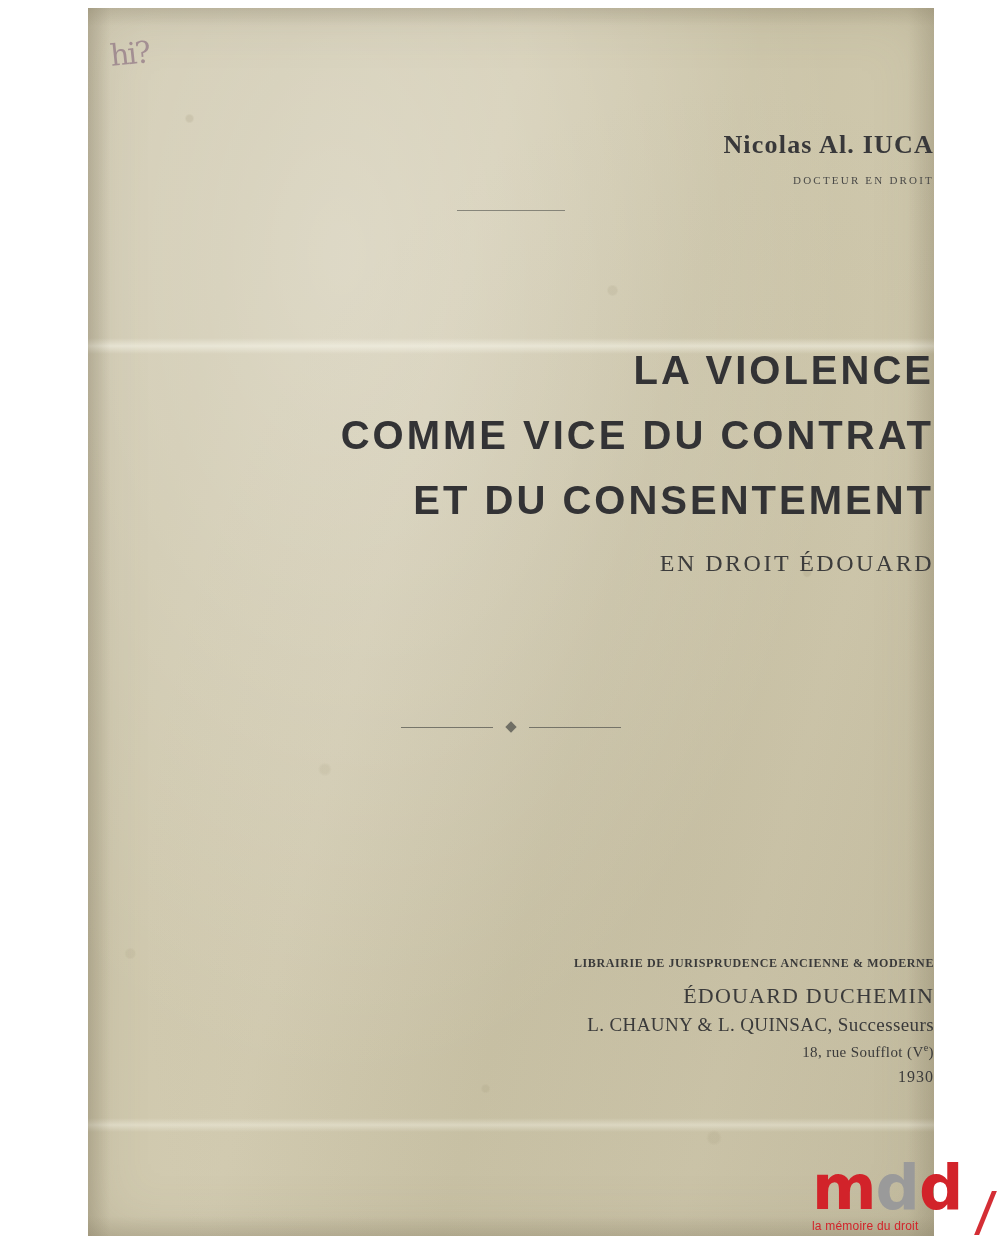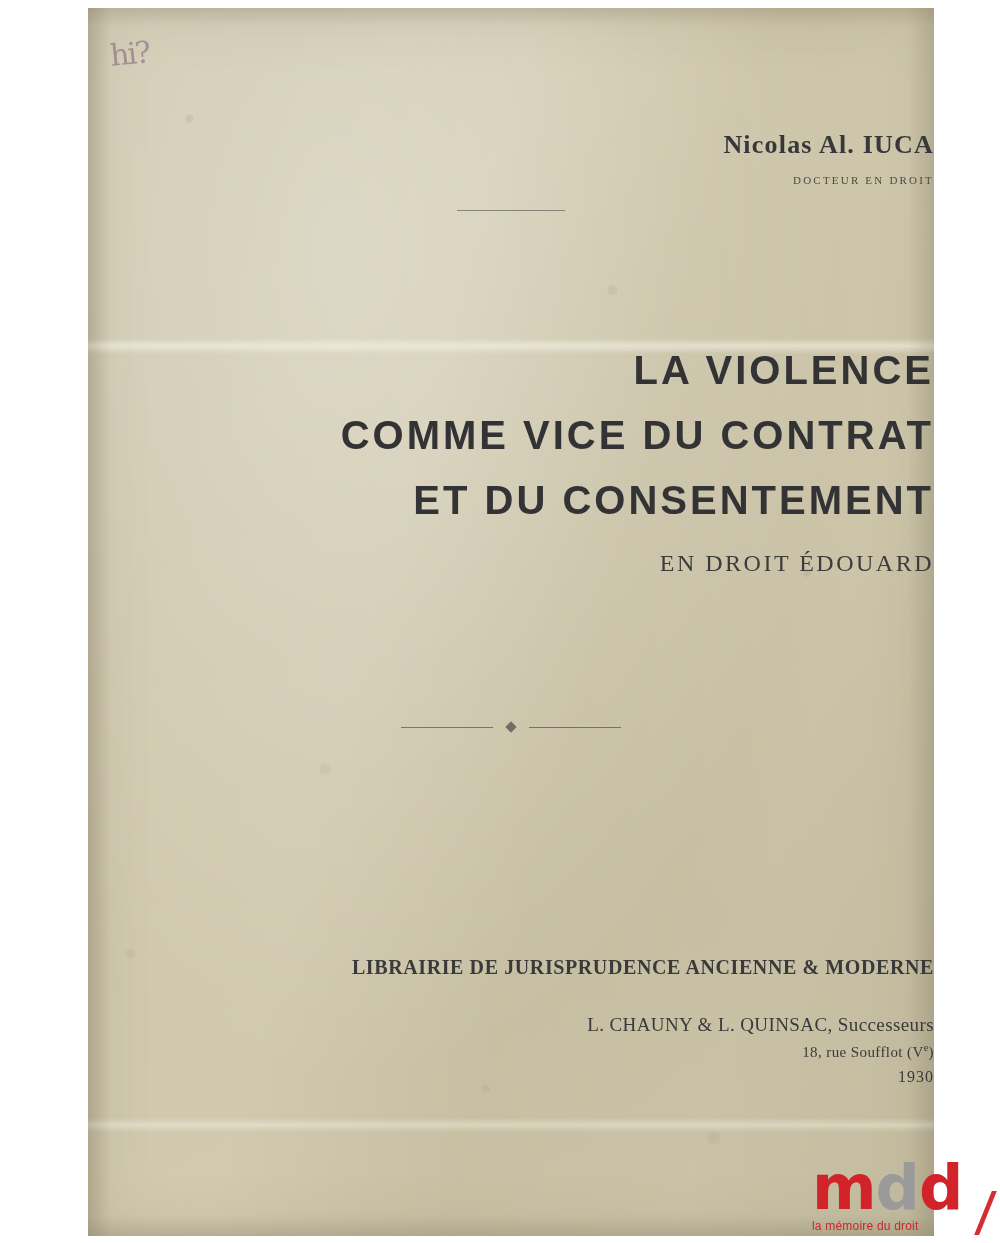--- a/index.html
+++ b/index.html
@@ -188,21 +188,21 @@
   .imp-city {
     top: 915px;
     font-family: "Liberation Serif", serif;
     font-size: 22px;
     letter-spacing: 3px;
     color: #3a3a3a;
   }
   .imp-lib {
     top: 948px;
     font-family: "Liberation Serif", serif;
-    font-size: 20px;
+    font-size: 12px;
     font-weight: bold;
     letter-spacing: .6px;
     color: #3a3a3a;
   }
   .imp-pub {
     top: 975px;
     font-family: "Liberation Serif", serif;
     font-size: 22px;
     letter-spacing: 1.2px;
     color: #3a3a3a;
@@ -294,20 +294,21 @@
     <div class="text-block title2">COMME  VICE  DU  CONTRAT</div>
     <div class="text-block subtitle">EN  DROIT  ÉDOUARD</div>
 
     <div class="ornament">
       <div class="line l"></div>
       <div class="dia"></div>
       <div class="line r"></div>
     </div>
 
     <div class="text-block imp-lib">LIBRAIRIE DE JURISPRUDENCE ANCIENNE &amp; MODERNE</div>
+    <div class="text-block imp-pub">ÉDOUARD  DUCHEMIN</div>
     <div class="text-block imp-succ">L. CHAUNY &amp; L. QUINSAC, Successeurs</div>
     <div class="text-block imp-addr">
       <span>18, rue Soufflot (V</span><span class="sup">e</span><span>)</span>
     </div>
     <div class="text-block imp-year">1930</div>
   </div>
 
   <div id="logo">
     <div class="mdd"><span>m</span><span class="mid">d</span><span>d</span></div>
     <div class="tag">la mémoire du droit</div>

